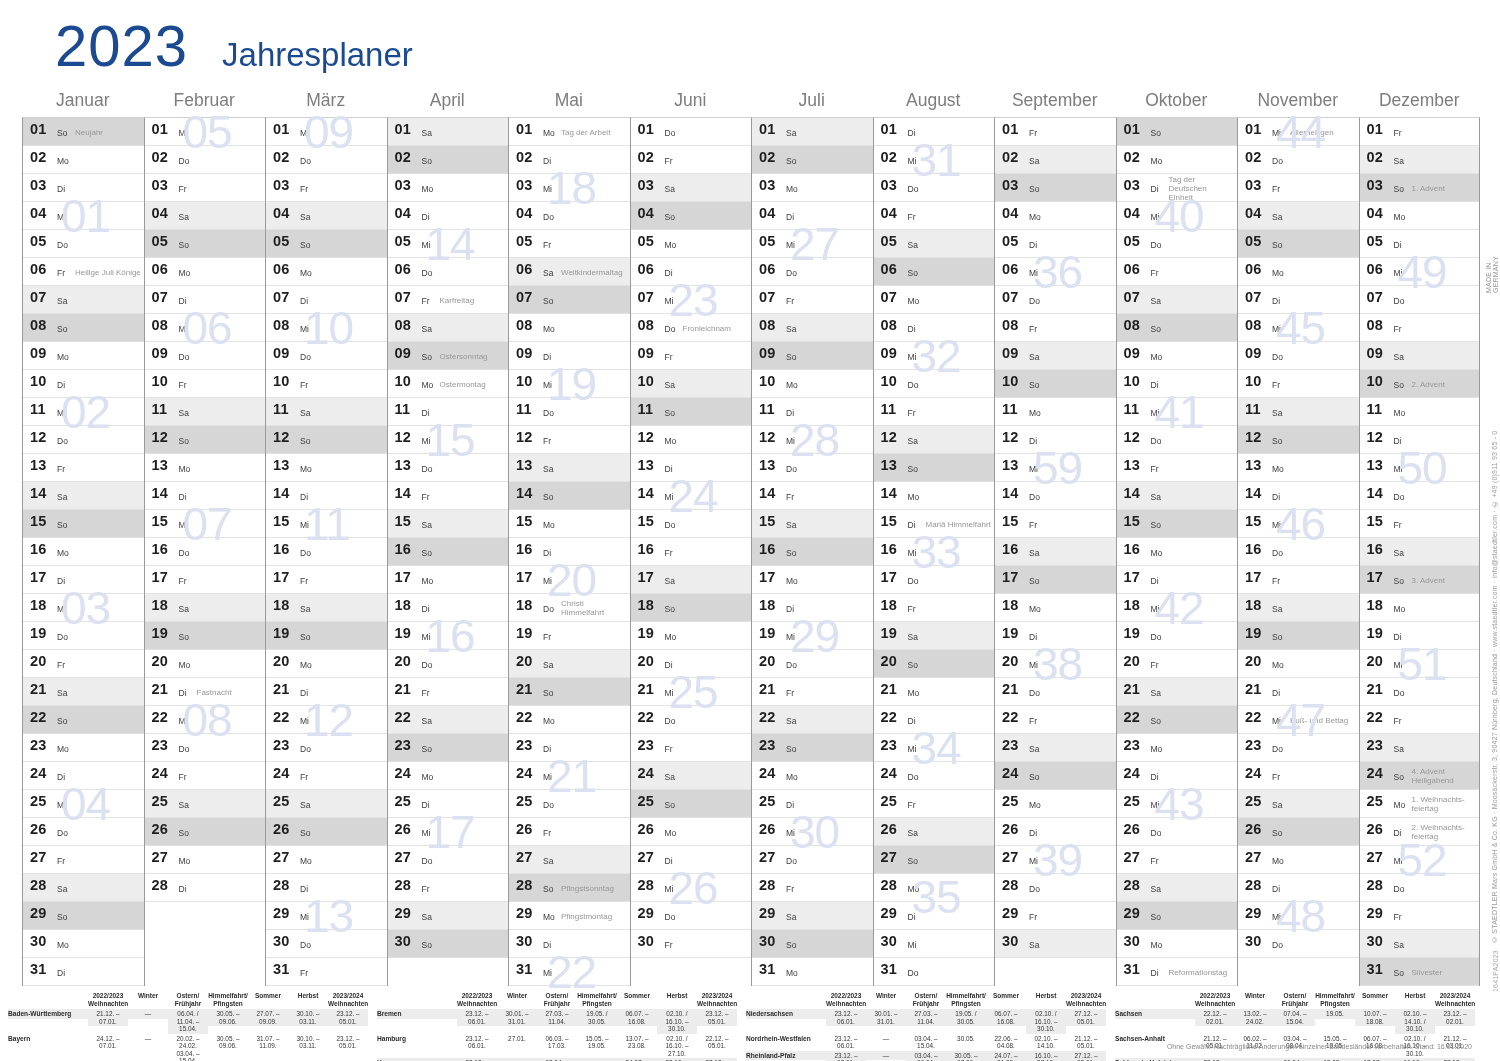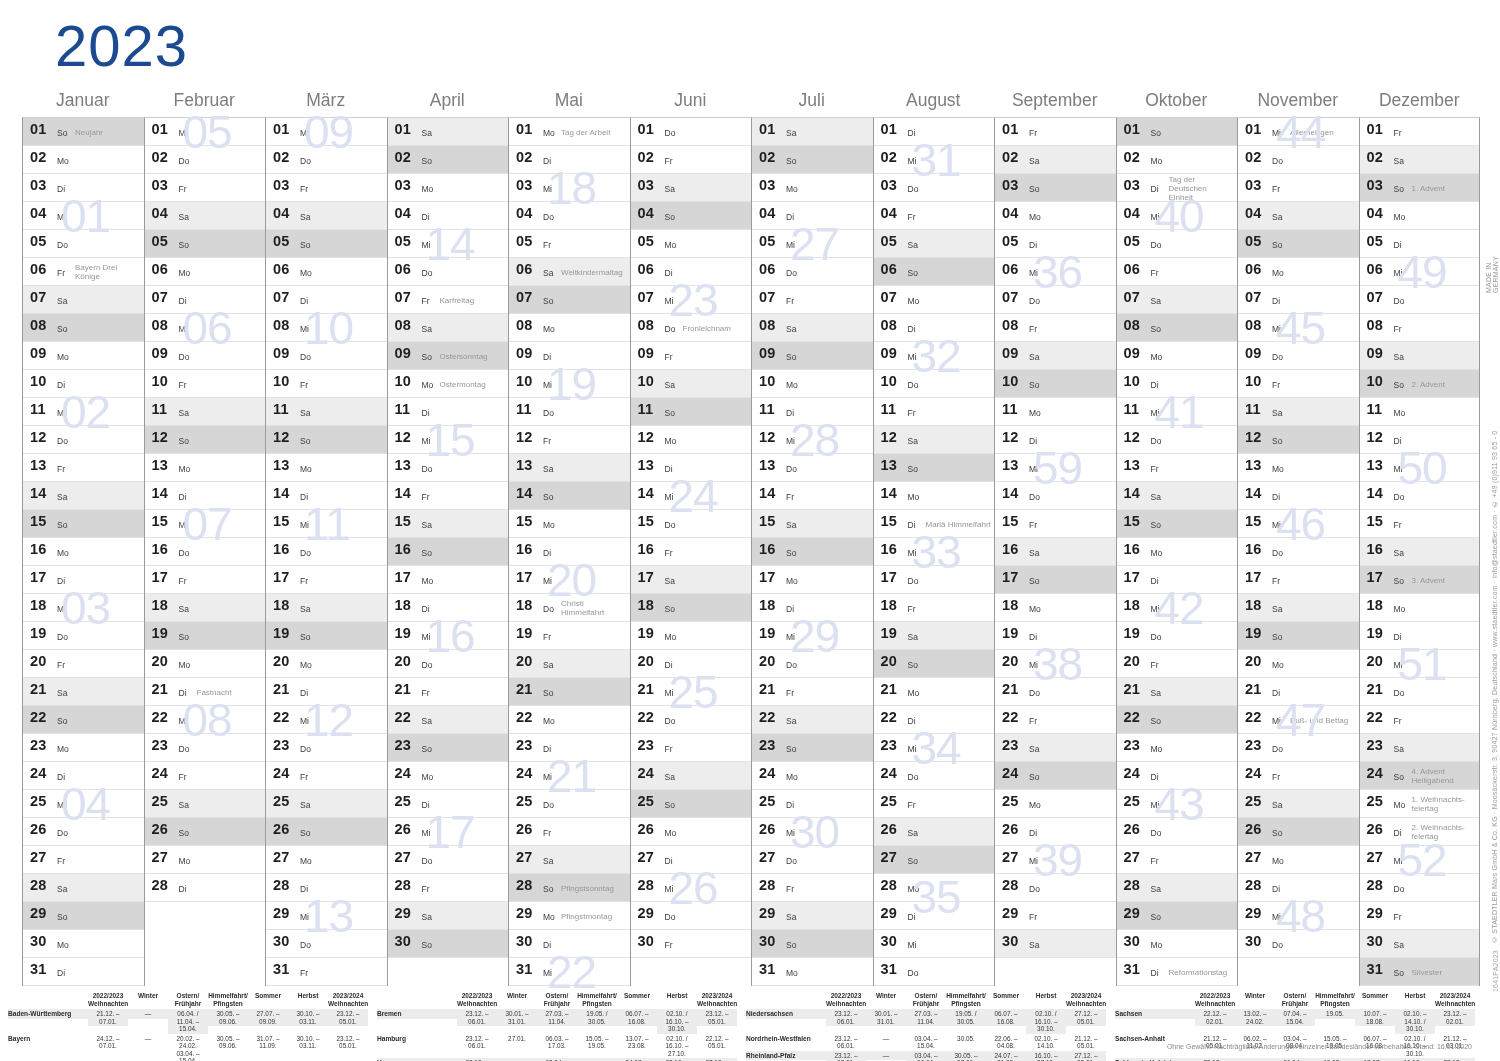--- a/index.html
+++ b/index.html
@@ -48,20 +48,21 @@
   #made-in{top:225px;height:68px;}
   #product-code{top:940px;height:52px;color:#a8a8a8;}
 </style>
 </head>
 <body>
 
 <div class="page">
 
   <div class="titlebox">
     <span class="year">2023</span>
+    <span class="subtitle">Jahresplaner</span>
   </div>
 
 
   <div class="calendar">
       <div class="month-col">
         <div class="month-name">Januar</div>
         <div class="days">
           <div class="day-cell so" style="top: 0px;">
             <div class="num">01</div>
             <div class="wd">So</div>
@@ -79,21 +80,21 @@
             <div class="num">04</div>
             <div class="wd">Mi</div>
           </div>
           <div class="day-cell" style="top: 112px;">
             <div class="num">05</div>
             <div class="wd">Do</div>
           </div>
           <div class="day-cell" style="top: 140px;">
             <div class="num">06</div>
             <div class="wd">Fr</div>
-            <div class="hol">Bayern Drei Könige</div>
+            <div class="hol">Heilige Juli Könige</div>
           </div>
           <div class="day-cell sa" style="top: 168px;">
             <div class="num">07</div>
             <div class="wd">Sa</div>
           </div>
           <div class="day-cell so" style="top: 196px;">
             <div class="num">08</div>
             <div class="wd">So</div>
           </div>
           <div class="day-cell" style="top: 224px;">

